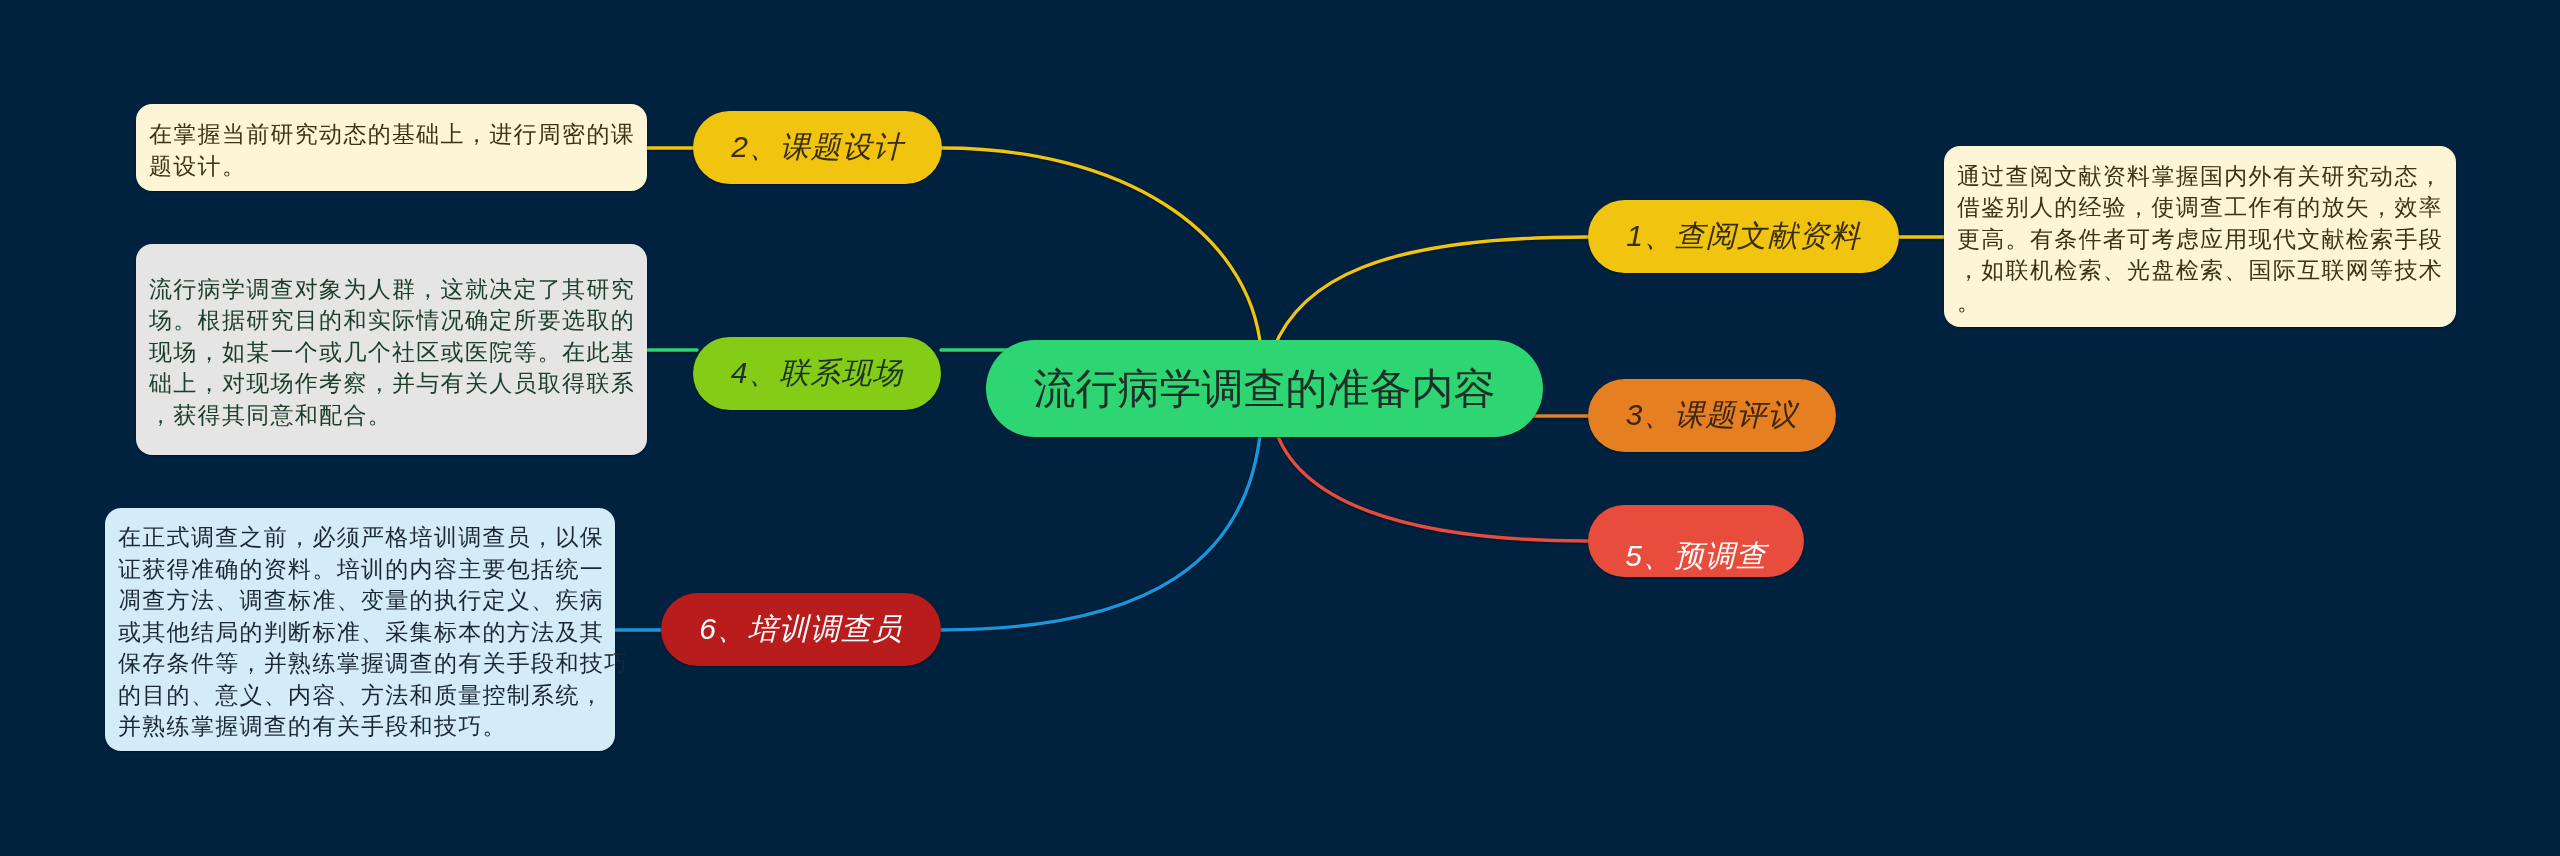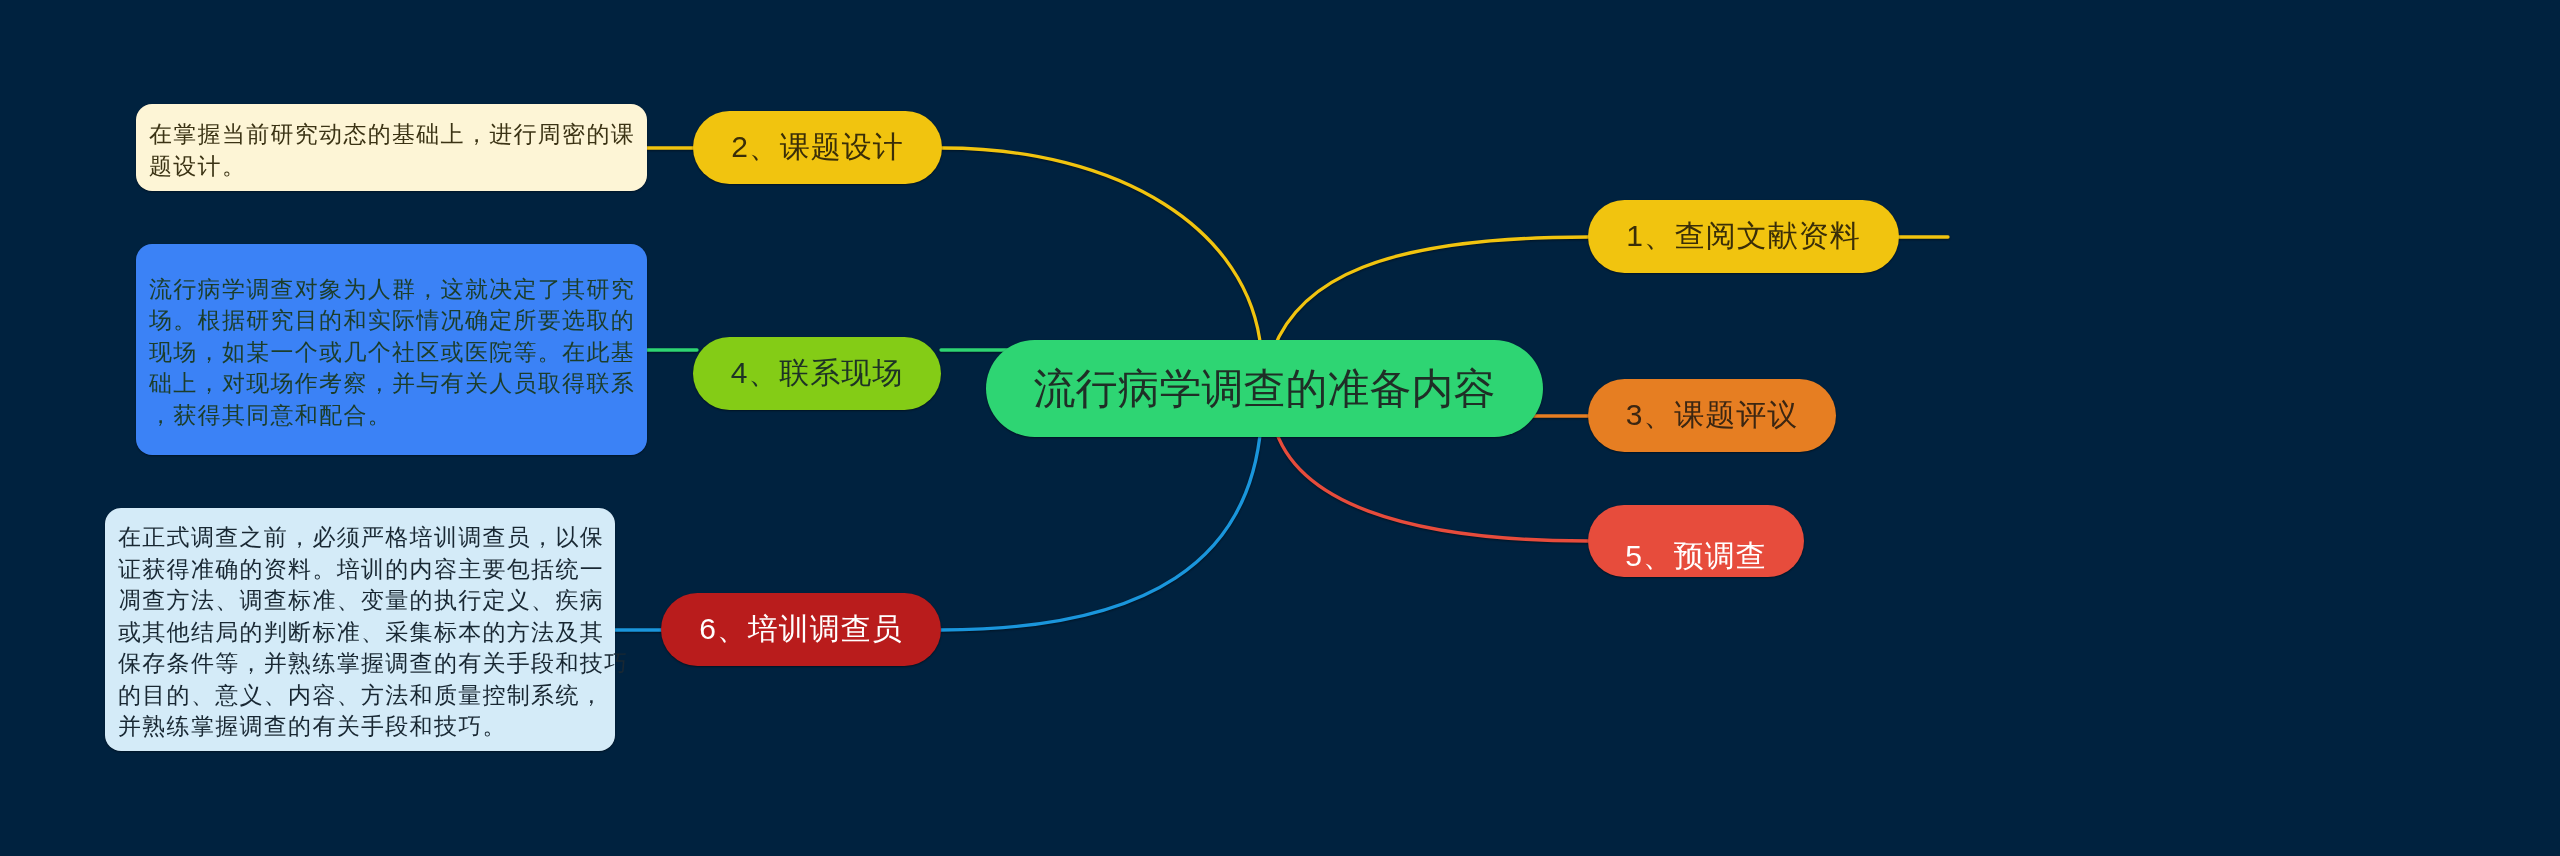--- a/index.html
+++ b/index.html
@@ -20,21 +20,21 @@
       position: absolute; z-index: 2; box-sizing: border-box;
       display: flex; align-items: center; justify-content: center;
       white-space: nowrap;
       box-shadow: 0 1px 2px rgba(0,0,0,0.45);
     }
     .central {
       left: 986px; top: 340px; width: 557px; height: 97px;
       border-radius: 49px; background: #2ed573; color: #1f2e26;
       font-size: 42px;
     }
-    .branch { height: 73px; border-radius: 37px; font-size: 30px; letter-spacing: 1px; }
+    .branch { height: 73px; border-radius: 37px; font-size: 30px; letter-spacing: 1px; font-style: italic; }
     .yellow { background: #f1c40f; color: #3a2e08; }
     .orange { background: #e67e22; color: #3b2612; }
     .green  { background: #84cc16; color: #1d3325; margin-top: 24px; }
     .red    { background: #e74c3c; color: #ffffff; }
     .blue   { background: #b91c1c; color: #ffffff; text-align: right; }
 
     #topic-1 { left: 1588px; top: 200px; width: 311px; }
     #topic-2 { left: 693px;  top: 111px; width: 249px; }
     #topic-3 { left: 1588px; top: 379px; width: 248px; }
     #topic-4 { left: 693px;  top: 313px; width: 248px; }
@@ -43,21 +43,21 @@
 
     .note {
       position: absolute; z-index: 2; box-sizing: border-box;
       border-radius: 16px; padding: 6px 13px 0 13px;
       display: flex; flex-direction: column; justify-content: center;
       font-size: 23px; letter-spacing: 1.3px; line-height: 31.5px;
       box-shadow: 0 1px 2px rgba(0,0,0,0.4);
     }
     .note-line { white-space: nowrap; }
     .note-cream { background: #fdf5d6; color: #3b3314; }
-    .note-mint  { background: #3b82f6; color: #1c3d2a; }
+    .note-mint  { background: #e5e5e5; color: #1c3d2a; }
     .note-sky   { background: #d4ebf8; color: #192833; }
 
     #note-1 { left: 1944px; top: 146px; width: 512px; height: 181px; }
     #note-2 { left: 136px;  top: 104px; width: 511px; height: 87px; }
     #note-4 { left: 136px;  top: 244px; width: 511px; height: 211px; }
     #note-6 { left: 105px;  top: 508px; width: 510px; height: 243px; }
   </style>
 </head>
 <body>
 
@@ -94,20 +94,27 @@
   <div id="topic-4" class="topic branch green">
     <span>4、联系现场</span>
   </div>
   <div id="topic-5" class="topic branch red">
     <span>5、预调查</span>
   </div>
   <div id="topic-6" class="topic branch blue">
     <span>6、培训调查员</span>
   </div>
 
+  <div id="note-1" class="note note-cream">
+    <div class="note-line">通过查阅文献资料掌握国内外有关研究动态，</div>
+    <div class="note-line">借鉴别人的经验，使调查工作有的放矢，效率</div>
+    <div class="note-line">更高。有条件者可考虑应用现代文献检索手段</div>
+    <div class="note-line">，如联机检索、光盘检索、国际互联网等技术</div>
+    <div class="note-line">。</div>
+  </div>
 
   <div id="note-2" class="note note-cream">
     <div class="note-line">在掌握当前研究动态的基础上，进行周密的课</div>
     <div class="note-line">题设计。</div>
   </div>
 
   <div id="note-4" class="note note-mint">
     <div class="note-line">流行病学调查对象为人群，这就决定了其研究</div>
     <div class="note-line">场。根据研究目的和实际情况确定所要选取的</div>
     <div class="note-line">现场，如某一个或几个社区或医院等。在此基</div>

